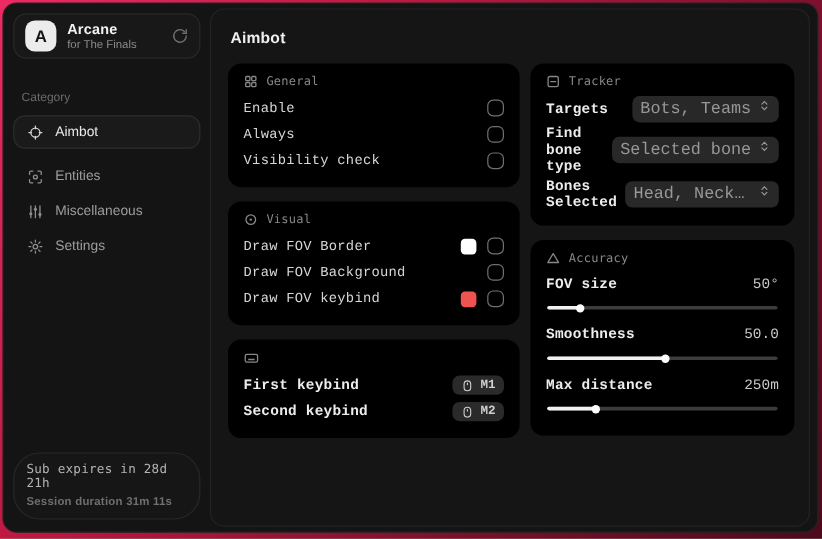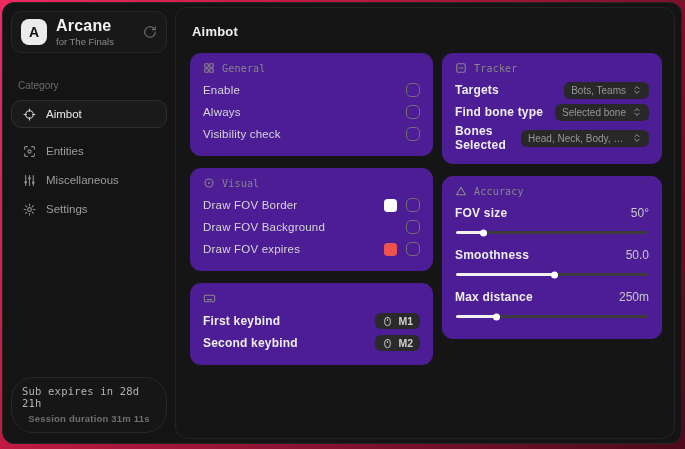--- a/index.html
+++ b/index.html
@@ -18,63 +18,63 @@
   
   .sidebar { width:172px; padding:8px 8px 10px; display:flex; flex-direction:column; flex-shrink:0; }
   .brand-card {
     border:1px solid #282828; background:#181818; border-radius:11px;
     padding:5px 9px; display:flex; align-items:center; gap:9px; min-height:37px;
   }
   .logo {
     width:26px; height:26px; border-radius:8px; background:#ececec; color:#141414;
     display:flex; align-items:center; justify-content:center; font-weight:700; font-size:14px;
   }
-  .brand-name { font-size:16px; font-weight:700; color:#f2f2f2; letter-spacing:.2px; }
+  .brand-name { font-size:12px; font-weight:700; color:#f2f2f2; letter-spacing:.2px; }
   .brand-sub  { font-size:9.5px; color:#8b8b8b; margin-top:1px; }
   .refresh { margin-left:auto; color:#6f6f6f; display:flex; }
   .cat-label { margin:27px 0 9px 7px; font-size:10px; color:#6b6b6b; }
   .nav-item {
     height:28px; display:flex; align-items:center; gap:10px; padding:0 11px;
     border-radius:10px; color:#9c9c9c; font-size:11.5px; font-weight:500; margin-bottom:1px;
     border:1px solid transparent; cursor:default;
   }
   .nav-item.active { border-color:#2e2e2e; background:#1a1a1a; color:#e9e9e9; margin-bottom:9px; }
   .nav-item .nicon { display:flex; color:inherit; opacity:.9; }
   .side-spacer { flex:1; }
   .sub-card { border:1px solid #282828; border-radius:22px; padding:7px 10px 8px; background:#161616; }
   .sub-line1 { font-family:"DejaVu Sans Mono", monospace; font-size:10.5px; color:#b3b3b3; letter-spacing:.2px; }
-  .sub-line2 { font-size:9.5px; color:#6f6f6f; font-weight:700; margin-top:4px; letter-spacing:.2px;text-align:center; }
+  .sub-line2 { font-size:9.5px; color:#6f6f6f; font-weight:700; margin-top:4px; letter-spacing:.2px; }
   
   .main {
     flex:1; margin:4px 6px 4px 0; border:1px solid #232323; border-radius:12px;
     background:#151515; padding:12px 12px 12px 14px; overflow:hidden;
   }
   .page-title { font-size:13px; font-weight:700; color:#f0f0f0; margin:4px 0 14px 2px; letter-spacing:.2px; }
   .cols { display:flex; gap:9px; align-items:flex-start; }
   .col-left  { width:243px; flex-shrink:0; }
   .col-right { flex:1; }
-  .card { background:#4c1d95; border-radius:11px; padding:9px 13px 11px; margin-bottom:12px; }
+  .card { background:#000000; border-radius:11px; padding:9px 13px 11px; margin-bottom:12px; }
   .card-header {
     display:flex; align-items:center; gap:7px; color:#878787;
     font-family:"DejaVu Sans Mono", monospace; font-size:10px; margin-bottom:5px; letter-spacing:.2px;
   }
   .card-header svg { flex-shrink:0; }
-  .row { display:flex; justify-content:space-between; align-items:center; min-height:22px; padding:1px 0; }
+  .row { display:flex; justify-content:space-between; align-items:center; min-height:22px; padding:1px 0;font-family:Liberation Mono, monospace; }
   .row-label { font-size:11.5px; color:#d6d6d6; font-weight:500; letter-spacing:.2px; }
   .row-label.strong { font-weight:700; color:#ededed; font-size:12px; }
   .checkbox { width:14px; height:14px; border:1.5px solid #707070; border-radius:5px; flex-shrink:0; }
   .right-group { display:flex; align-items:center; gap:9px; }
   .swatch { width:13px; height:13px; border-radius:3.5px; }
   .keybadge {
     background:#2a2a2a; border-radius:6px; padding:2px 7px; display:flex; align-items:flex-end; gap:5px;
     color:#cfcfcf; font-size:10.5px; font-weight:600;
   }
   .dropdown {
-    background:#282828; border-radius:6px; padding:3px 7px; display:flex; align-items:center; gap:6px;
-    color:#979797; font-size:10px; max-width:150px;
+    background:#282828; border-radius:6px; padding:3px 7px; display:flex; gap:6px;
+    color:#979797; font-size:14px; max-width:150px;
   }
   .dropdown .dd-text { white-space:nowrap; overflow:hidden; text-overflow:ellipsis; }
   .acc-row { margin-top:3px; }
   .acc-value { font-size:12px; color:#c9c9c9; }
   .slider { margin:7px 1px 10px; height:3px; background:#3c3c3c; border-radius:2px; position:relative; }
   .slider .fill { height:100%; background:#f1f1f1; border-radius:2px; position:relative; }
   .slider .thumb {
     position:absolute; right:-4px; top:50%; transform:translateY(-50%);
     width:7px; height:7px; background:#ffffff; border-radius:50%;
   }
@@ -197,21 +197,21 @@
             <span class="right-group">
               <span class="swatch" style="background: rgb(255, 255, 255);"></span>
               <span class="checkbox"></span>
             </span>
           </div>
           <div class="row">
             <span class="row-label">Draw FOV Background</span>
             <span class="checkbox"></span>
           </div>
           <div class="row">
-            <span class="row-label">Draw FOV expires</span>
+            <span class="row-label">Draw FOV keybind</span>
             <span class="right-group">
               <span class="swatch" style="background: rgb(239, 83, 80);"></span>
               <span class="checkbox"></span>
             </span>
           </div>
         </div>
 
         <div class="card">
           <div class="card-header">
             <span>

